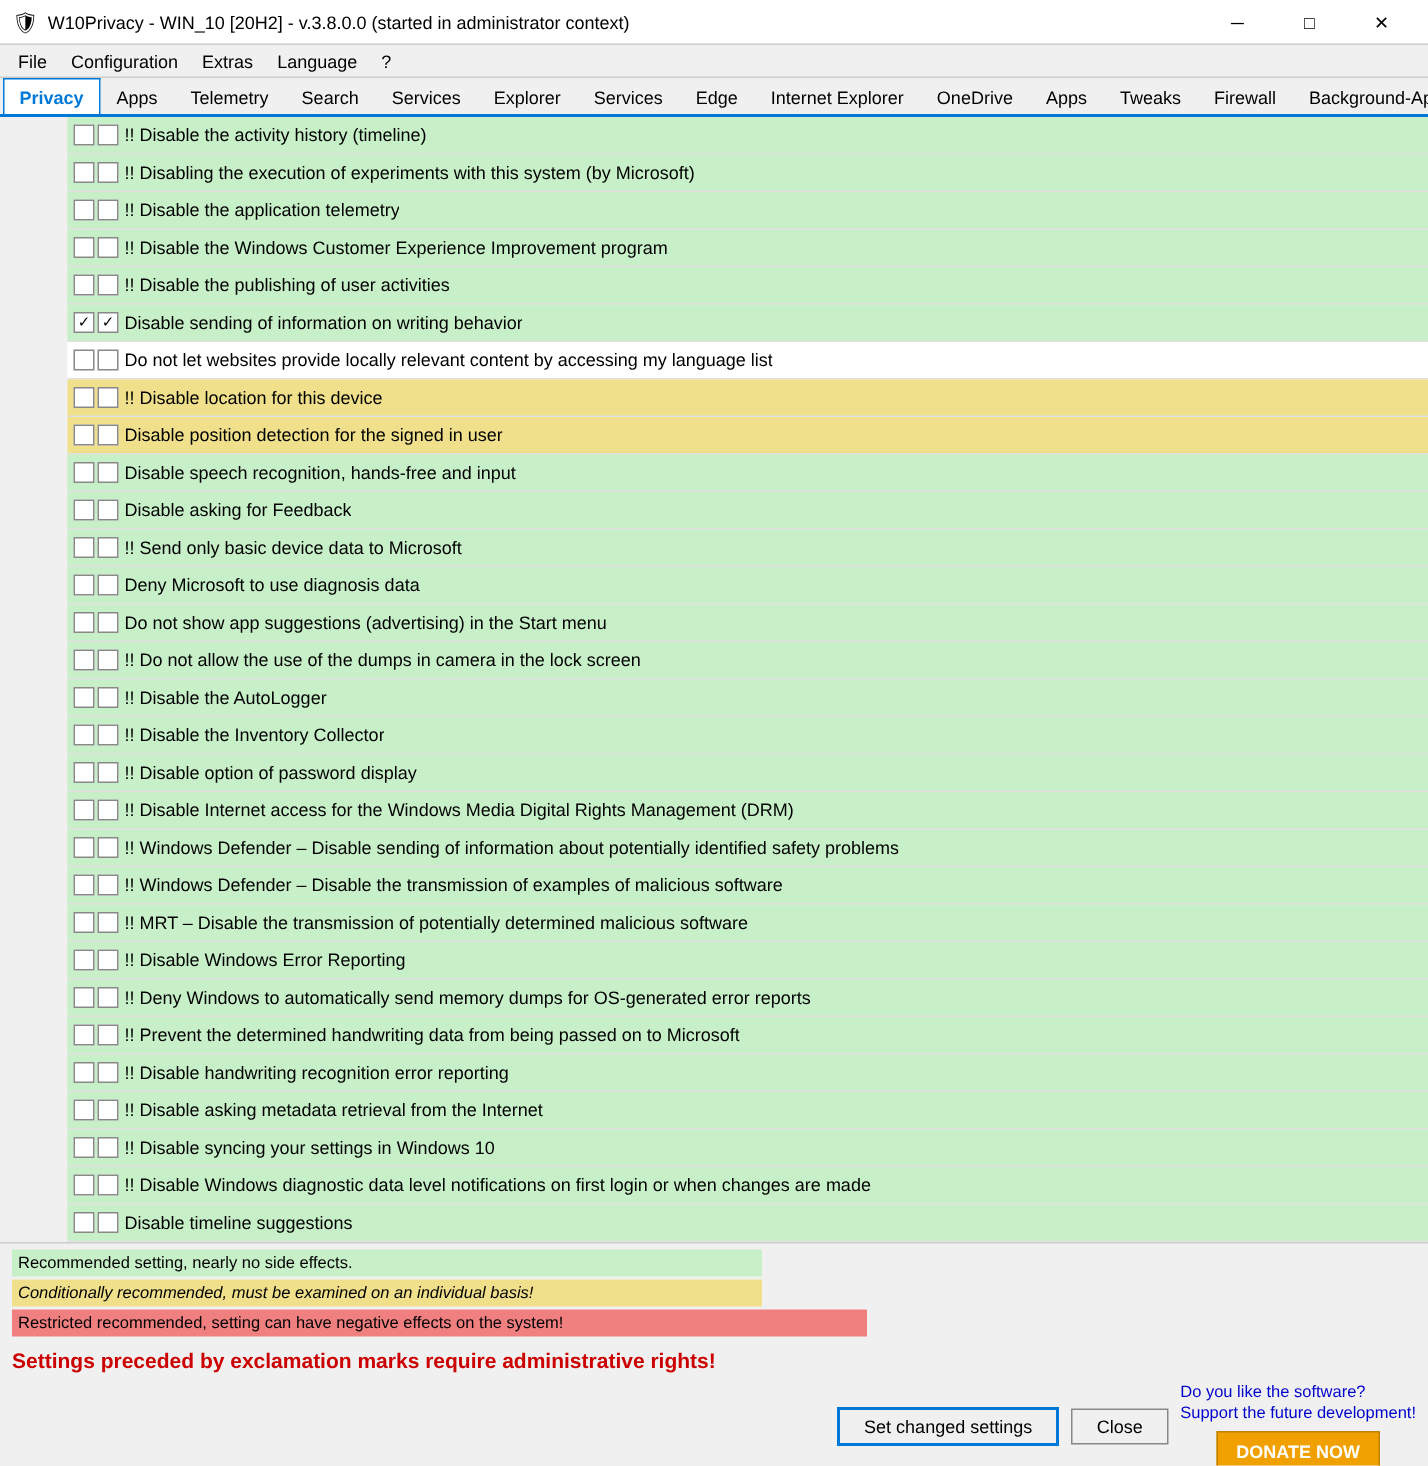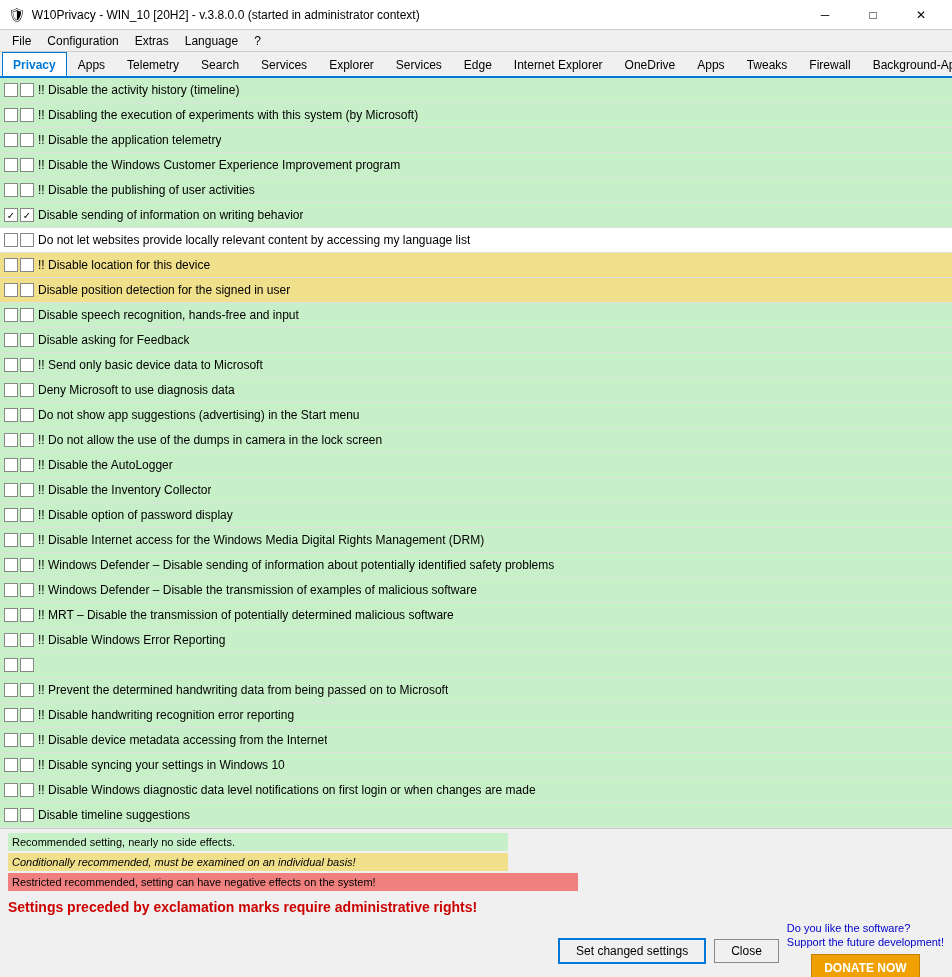--- a/index.html
+++ b/index.html
@@ -72,20 +72,21 @@
       background: #f0f0f0;
     }
 
     
     .list-row {
       display: flex;
       align-items: center;
       height: 25px;
       padding: 0 4px;
       border-bottom: 1px solid #e0e0e0;
+      margin-left: 45px;
     }
     .list-row.green { background: #c8f0c8; }
     .list-row.yellow { background: #f0e08c; }
     .list-row.white { background: #ffffff; }
 
     .row-checkbox {
       width: 14px; height: 14px;
       border: 1px solid #888;
       background: #fff;
       display: inline-flex; align-items: center; justify-content: center;
@@ -312,35 +313,36 @@
       <span class="row-label">!! MRT – Disable the transmission of potentially determined malicious software</span>
     </div>
     <div class="list-row green">
       <div class="row-checkbox"></div>
       <div class="row-checkbox2"></div>
       <span class="row-label">!! Disable Windows Error Reporting</span>
     </div>
     <div class="list-row green">
       <div class="row-checkbox"></div>
       <div class="row-checkbox2"></div>
+      <span class="row-label">!! Deny Windows to automatically send memory dumps for OS-generated error reports</span>
     </div>
     <div class="list-row green">
       <div class="row-checkbox"></div>
       <div class="row-checkbox2"></div>
       <span class="row-label">!! Prevent the determined handwriting data from being passed on to Microsoft</span>
     </div>
     <div class="list-row green">
       <div class="row-checkbox"></div>
       <div class="row-checkbox2"></div>
       <span class="row-label">!! Disable handwriting recognition error reporting</span>
     </div>
     <div class="list-row green">
       <div class="row-checkbox"></div>
       <div class="row-checkbox2"></div>
-      <span class="row-label">!! Disable device metadata accessing from the Internet</span>
+      <span class="row-label">!! Disable asking metadata retrieval from the Internet</span>
     </div>
     <div class="list-row green">
       <div class="row-checkbox"></div>
       <div class="row-checkbox2"></div>
       <span class="row-label">!! Disable syncing your settings in Windows 10</span>
     </div>
     <div class="list-row green">
       <div class="row-checkbox"></div>
       <div class="row-checkbox2"></div>
       <span class="row-label">!! Disable Windows diagnostic data level notifications on first login or when changes are made</span>

